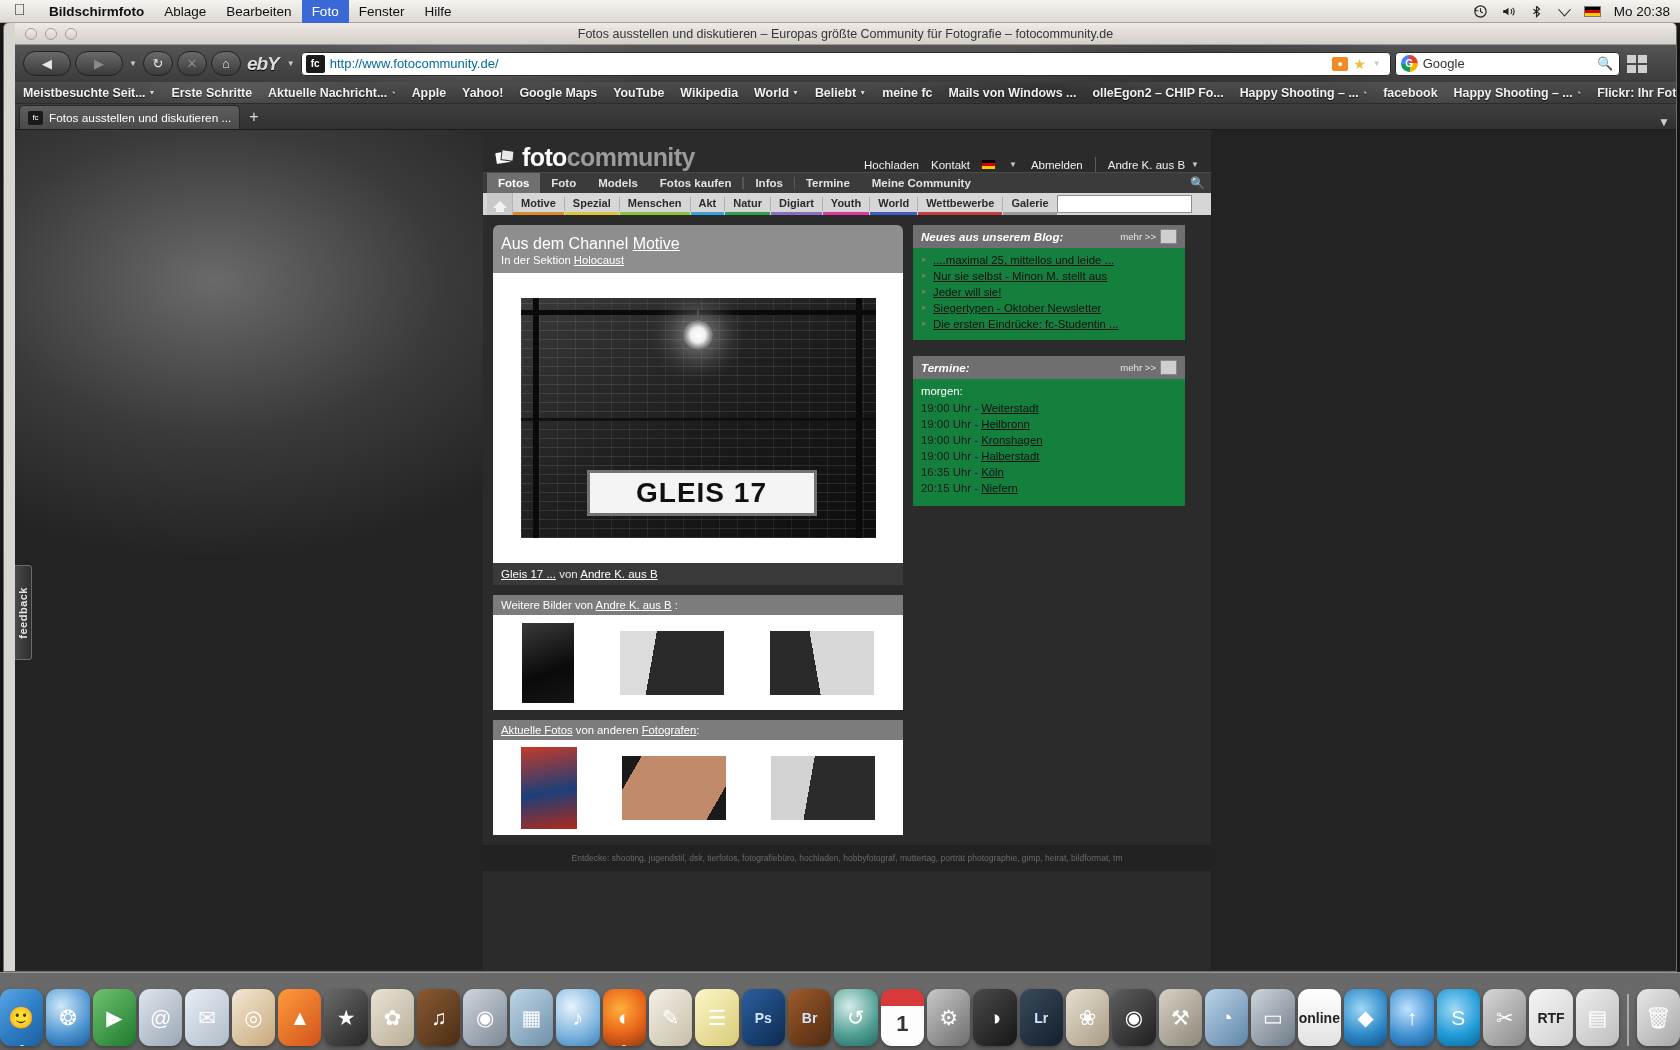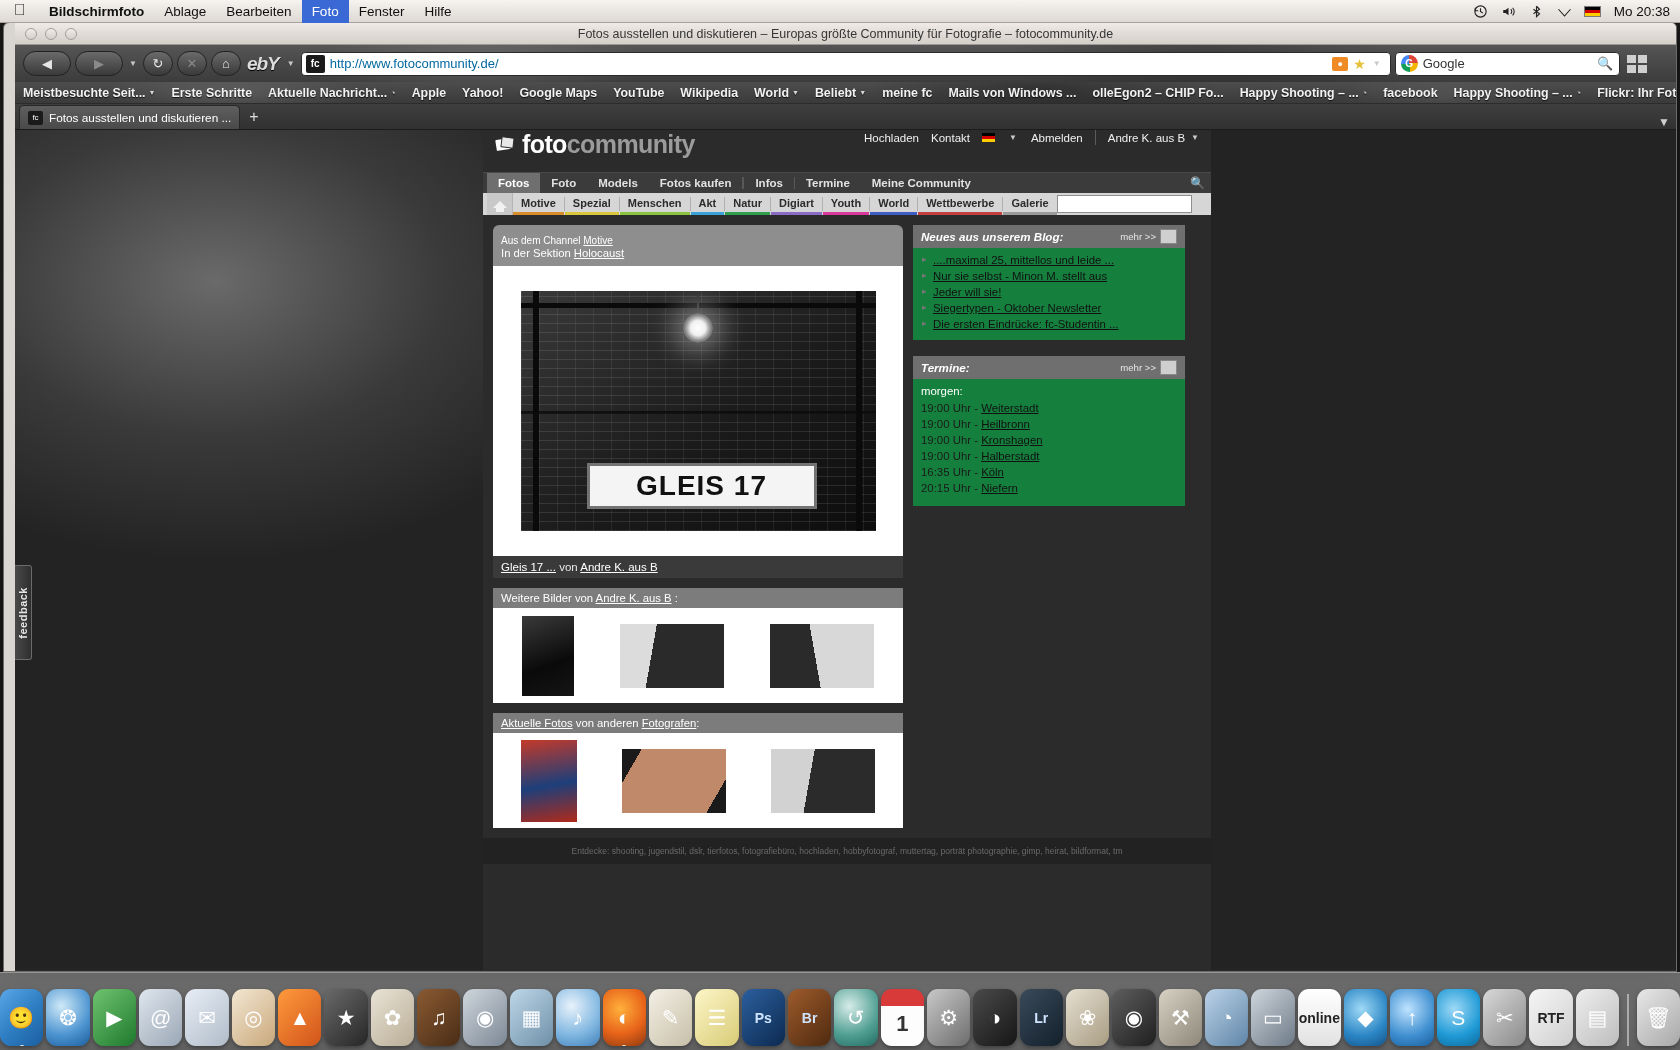--- a/index.html
+++ b/index.html
@@ -218,21 +218,21 @@
   
   .site {
     position: absolute; left: 468px; top: 0;
     width: 728px;
     background: #2b2b2b;
     min-height: 840px;
   }
   .fc-header {
     position: relative; height: 42px;
     background: #2b2b2b;
-    display: flex; align-items: flex-start;
+    display: flex; align-items: flex-end;
   }
   .logo { display: flex; align-items: center; gap: 6px; padding-left: 12px; }
   .logo-mark {
     width: 21px; height: 17px; position: relative;
   }
   .logo-mark .sq1 {
     position:absolute; left:1px; top:3px; width:14px; height:11px;
     background:#fff; transform: rotate(-9deg); border-radius:1px;
   }
   .logo-mark .sq2 {
@@ -304,21 +304,21 @@
   .fc-body {
     display: flex; gap: 10px; padding: 10px 10px 0 10px;
     background: #2b2b2b;
   }
   .col-main { width: 410px; }
   .col-side { width: 272px; }
   .channel-box {
     background: #8e8e8e; border-radius: 6px 6px 0 0;
     padding: 10px 0 0 0;
   }
-  .channel-box .line1 { font-size: 10px; color: #fff; padding: 0 8px; }
+  .channel-box .line1 { font-size: 16px; color: #fff; padding: 0 8px; }
   .channel-box .line2 { font-size: 11.3px; color: #fff; padding: 1px 8px 7px 8px; }
   .channel-box a { color: #fff; }
 
   .photo-frame {
     background: #fff; padding: 7px;
     display: flex; align-items: center; justify-content: center;
     height: 290px;
   }
   .main-photo {
     width: 355px; height: 240px;

